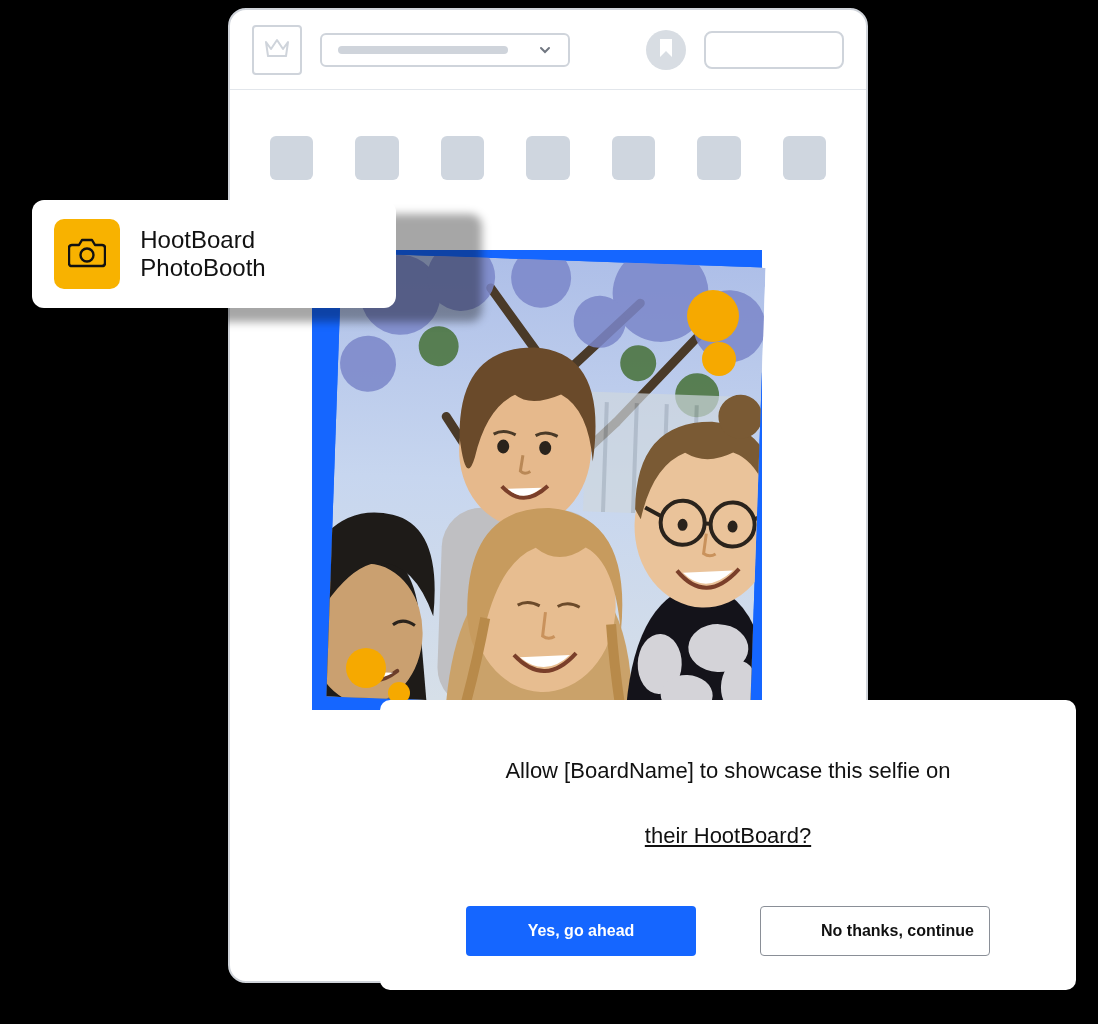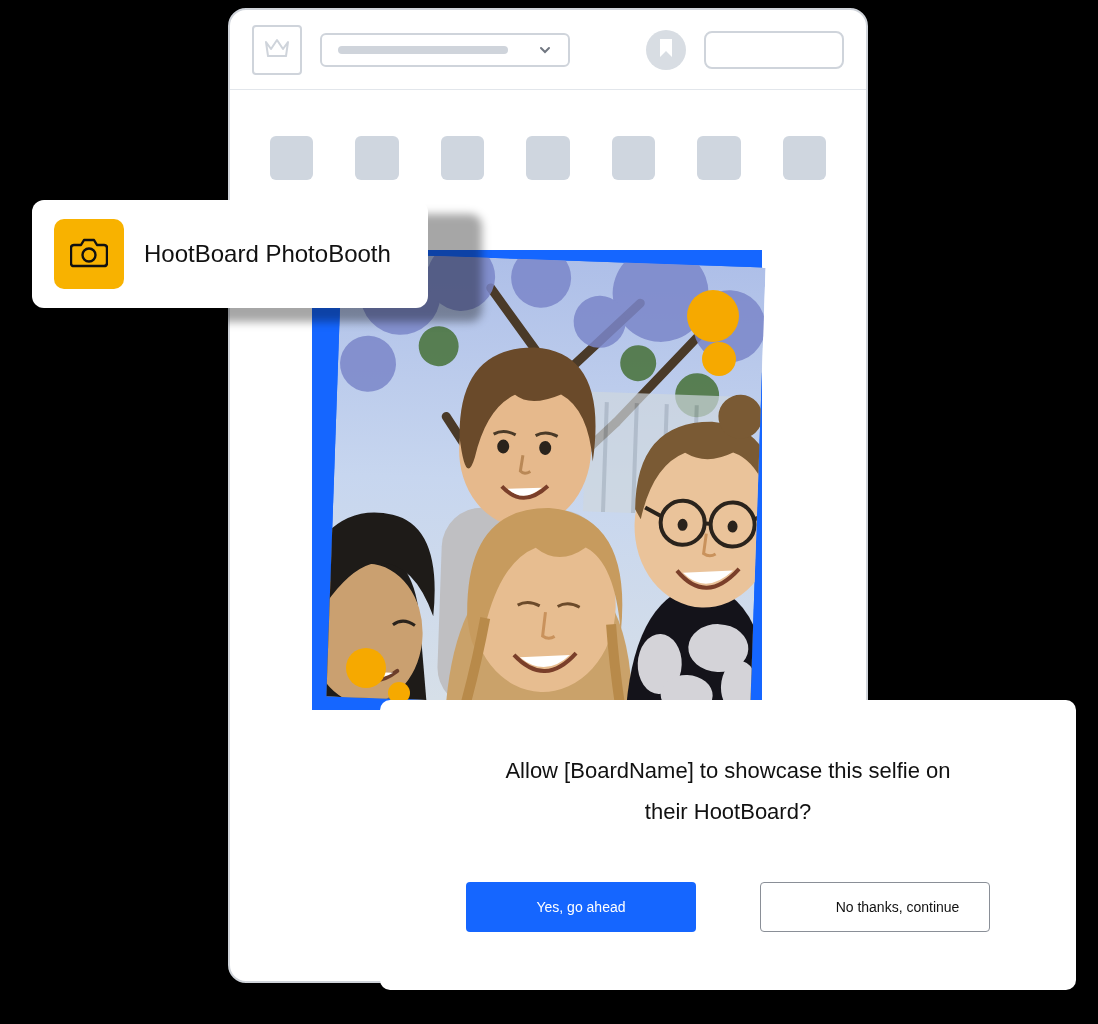--- a/index.html
+++ b/index.html
@@ -33,32 +33,32 @@
     .photo { position:absolute; left: 22px; top: 10px; width: 424px; height: 444px; transform: rotate(2deg); overflow:hidden; }
     .photo svg { width:100%; height:100%; display:block; }
     .bubble { position:absolute; border-radius:50%; background:#f6a900; }
     .bubble.b1 { width:52px; height:52px; left: 375px; top: 40px; }
     .bubble.b2 { width:34px; height:34px; left: 390px; top: 92px; }
     .bubble.b3 { width:40px; height:40px; left: 34px; top: 398px; }
     .bubble.b4 { width:22px; height:22px; left: 76px; top: 432px; }
 
     
     .pb-shadow { position:absolute; left: 42px; top: 214px; width: 440px; height: 108px; background: rgba(0,0,0,.35); border-radius: 12px; filter: blur(4px); }
-    .pb-card { position:absolute; left: 32px; top: 200px; width: 396px; height: 108px; background: #fff; border-radius: 12px; display:flex; align-items:center; gap: 20px; padding: 0 22px; }
+    .pb-card { position:absolute; left: 32px; top: 200px; width: 364px; height: 108px; background: #fff; border-radius: 12px; display:flex; align-items:center; gap: 20px; padding: 0 22px; }
     .pb-icon-box { width: 70px; height: 70px; background:#f8b200; border-radius:10px; display:flex; align-items:center; justify-content:center; }
     .pb-icon-box svg { width: 38px; height: 32px; }
     .pb-title { font-size: 24px; font-weight: 500; color:#111; }
 
     
     .modal-shadow { position:absolute; left: 396px; top: 718px; width: 696px; height: 290px; background: rgba(0,0,0,.35); border-radius: 10px; filter: blur(4px); }
     .modal { position:absolute; left: 380px; top: 700px; width: 696px; height: 290px; background:#fff; border-radius: 10px; display:flex; flex-direction:column; align-items:center; padding-top: 56px; }
     .modal p { font-size: 22px; color:#111; line-height: 1.4; text-align:right; }
-    .modal .row2 { margin-top: 10px; }
+    .modal .row2 { margin-top: 34px; text-decoration: underline; }
     .modal-buttons { display:flex; gap: 64px; margin-top: 54px; }
-    .btn { height: 50px; border-radius: 4px; font-size: 14px; font-weight: 400; display:flex; align-items:center; justify-content:center; cursor:pointer; }
+    .btn { height: 50px; border-radius: 4px; font-size: 16px; font-weight: 700; display:flex; align-items:center; justify-content:center; cursor:pointer; }
     .btn-primary { width: 230px; background:#1566ff; color:#fff; border:none; }
     .btn-secondary { width: 230px; background:#fff; color:#111; border:1px solid #8a8f97;padding-left:45px; }
   </style>
 </head>
 <body>
 
 <div class="stage">
 
   <div class="phone-shadow"></div>
 

